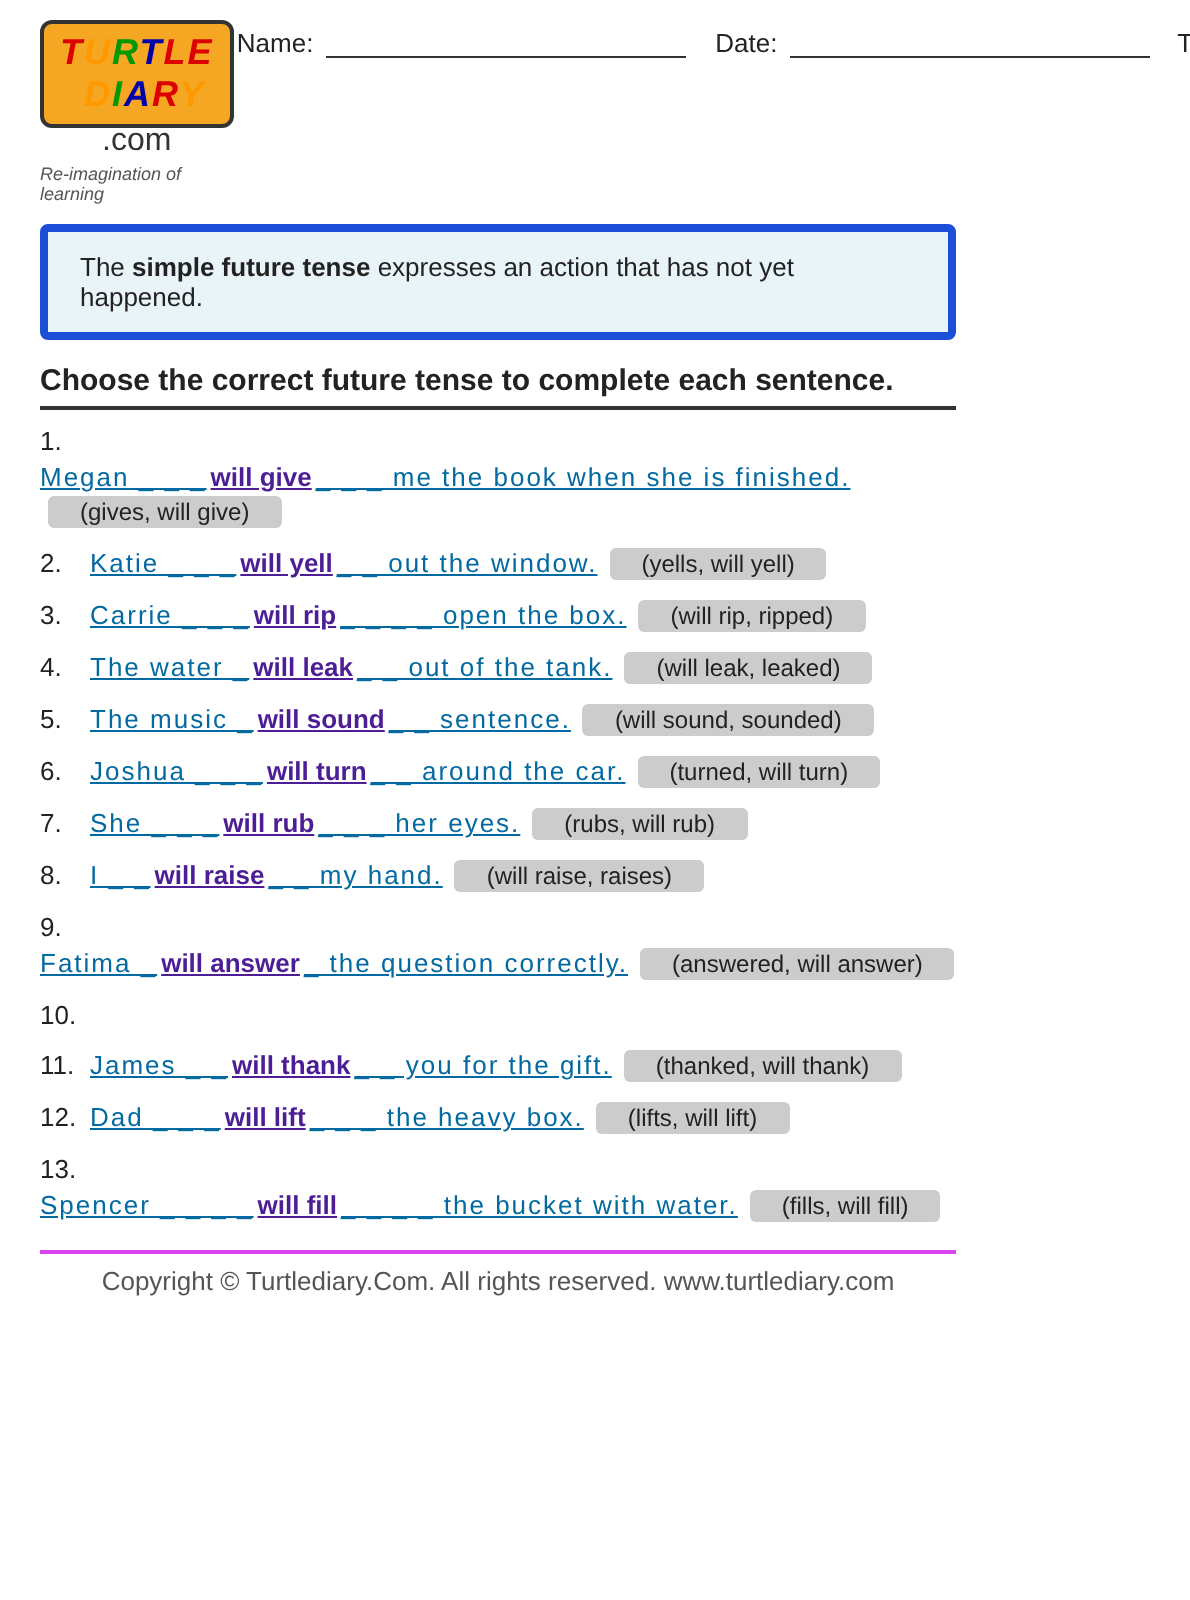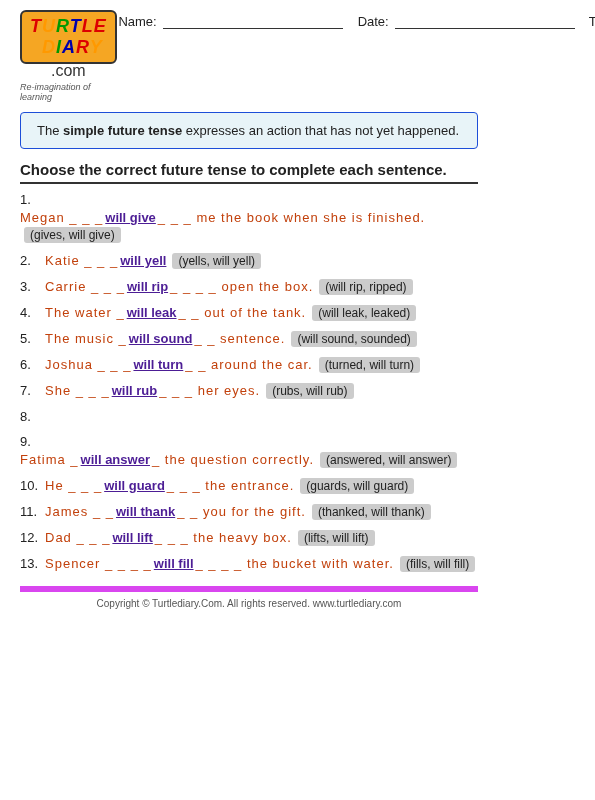--- a/index.html
+++ b/index.html
@@ -85,21 +85,21 @@
     }
     .name-line {
       width: 180px;
       border-bottom: 1px solid #333;
       height: 14px;
     }
 
     
     .info-box {
       background: #e8f4f8;
-      border: 1px solid #1d4ed8;
+      border: 4px solid #1d4ed8;
       border-radius: 4px;
       padding: 10px 16px;
       margin-bottom: 12px;
       font-size: 13px;
       color: #222;
     }
     .info-box b {
       font-weight: 900;
     }
 
@@ -134,39 +134,40 @@
       align-items: baseline;
       flex-wrap: wrap;
       gap: 2px;
     }
     .answer {
       color: #4c1d95;
       text-decoration: underline;
       font-weight: 600;
     }
     .blank {
-      color: #c2410c;
+      color: #0369a1;
       letter-spacing: 1px;
+      text-decoration: underline;
     }
     .options {
       display: inline-block;
       background: #ccc;
       border-radius: 3px;
-      padding: 1px 6px;
+      padding: 1px 16px;
       margin-left: 4px;
       font-size: 12px;
       color: #222;
     }
 
     
     .footer {
       text-align: center;
-      font-size: 10px;
+      font-size: 13px;
       color: #555;
-      border-top: 6px solid #d946ef;
+      border-top: 2px solid #d946ef;
       margin-top: 14px;
       padding-top: 6px;
     }
   </style>
 </head>
 <body>
 
 <div class="page">
 
   <div class="header">
@@ -212,20 +213,21 @@
         <span class="answer">will give</span>
         <span class="blank">_ _ _ me the book when she is finished.</span>
         <span class="options">(gives, will give)</span>
       </span>
     </li>
       <li class="question-item">
       <span class="q-num">2.</span>
       <span class="q-text">
         <span class="blank">Katie _ _ _</span>
         <span class="answer">will yell</span>
+        <span class="blank">_ _ out the window.</span>
         <span class="options">(yells, will yell)</span>
       </span>
     </li>
       <li class="question-item">
       <span class="q-num">3.</span>
       <span class="q-text">
         <span class="blank">Carrie _ _ _</span>
         <span class="answer">will rip</span>
         <span class="blank">_ _ _ _ open the box.</span>
         <span class="options">(will rip, ripped)</span>
@@ -262,38 +264,38 @@
       <span class="q-num">7.</span>
       <span class="q-text">
         <span class="blank">She _ _ _</span>
         <span class="answer">will rub</span>
         <span class="blank">_ _ _ her eyes.</span>
         <span class="options">(rubs, will rub)</span>
       </span>
     </li>
       <li class="question-item">
       <span class="q-num">8.</span>
+      <span class="q-text">
+        <span class="blank">I _ _</span>
+        <span class="answer">will raise</span>
+        <span class="blank">_ _ my hand.</span>
+        <span class="options">(will raise, raises)</span>
+      </span>
     </li>
       <li class="question-item">
       <span class="q-num">9.</span>
       <span class="q-text">
         <span class="blank">Fatima _</span>
         <span class="answer">will answer</span>
         <span class="blank">_ the question correctly.</span>
         <span class="options">(answered, will answer)</span>
       </span>
     </li>
       <li class="question-item">
       <span class="q-num">10.</span>
-      <span class="q-text">
-        <span class="blank">He _ _ _</span>
-        <span class="answer">will guard</span>
-        <span class="blank">_ _ _ the entrance.</span>
-        <span class="options">(guards, will guard)</span>
-      </span>
     </li>
       <li class="question-item">
       <span class="q-num">11.</span>
       <span class="q-text">
         <span class="blank">James _ _</span>
         <span class="answer">will thank</span>
         <span class="blank">_ _ you for the gift.</span>
         <span class="options">(thanked, will thank)</span>
       </span>
     </li>

